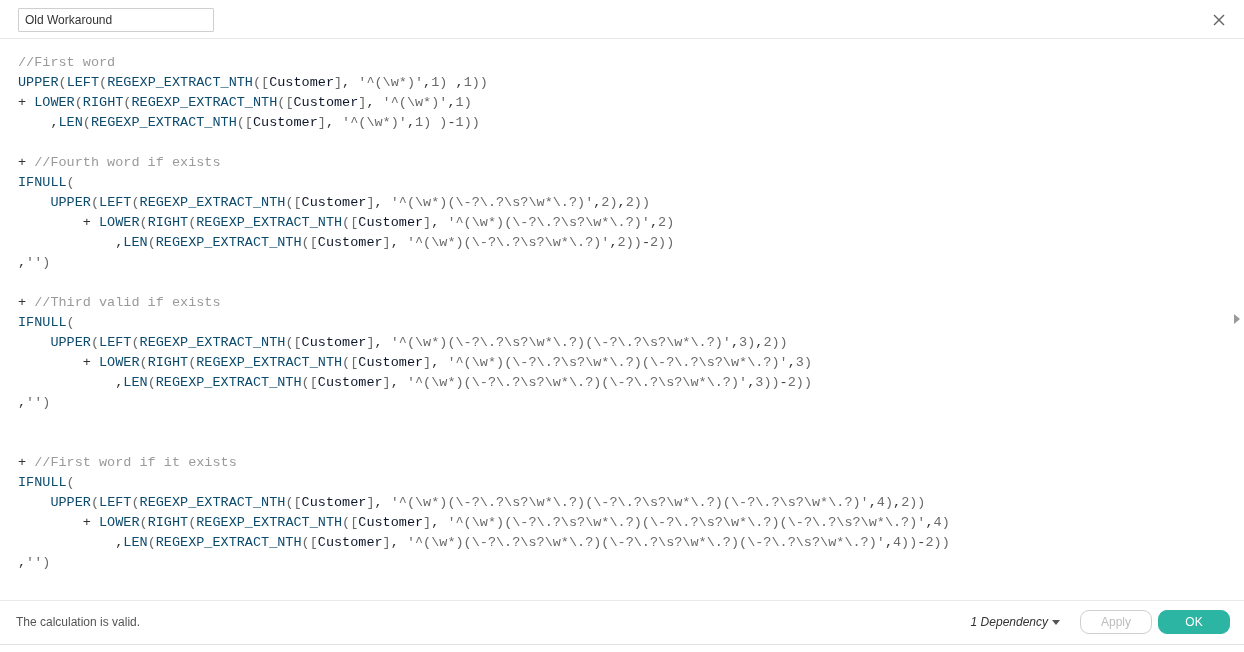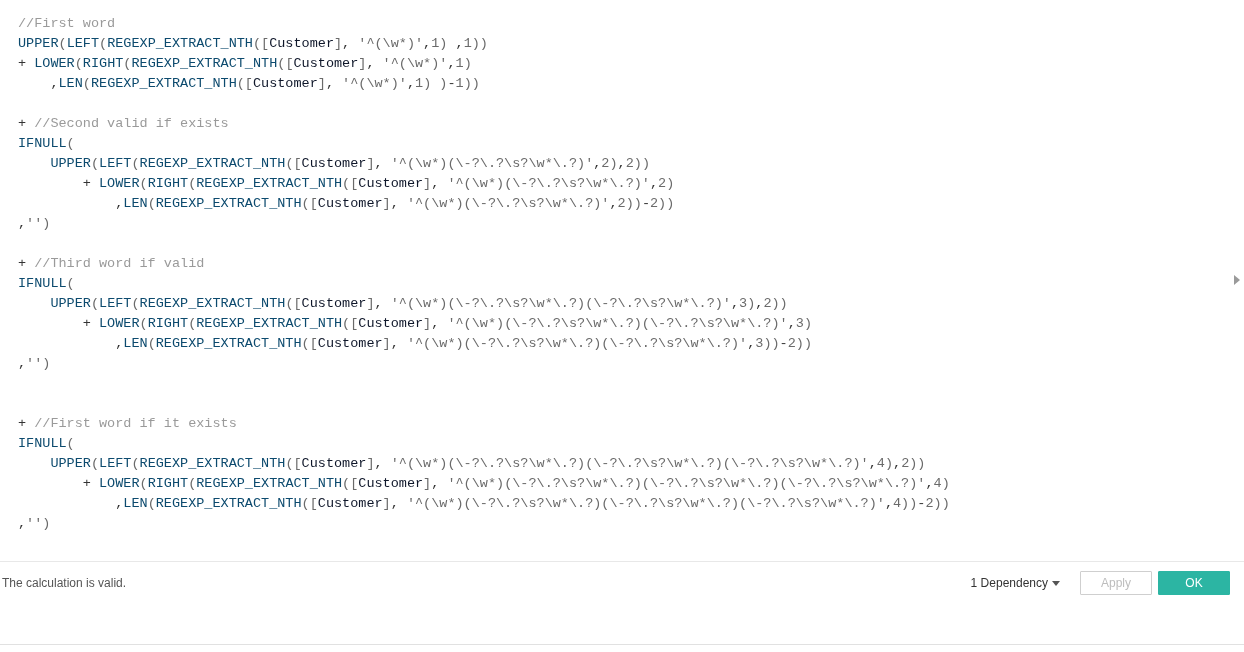--- a/index.html
+++ b/index.html
@@ -70,42 +70,43 @@
     transform: translateY(-50%);
     color: #888;
     cursor: pointer;
     padding:2px;
   }
 
   .footer {
     height: 42px;
     display: flex;
     align-items: center;
-    padding: 0 14px 0 2px;
+    padding: 0 14px 0 16px;
     border-top: 1px solid #e8e8e8;
     font-size: 12px;
     color: #555;
   }
   .footer .spacer { flex: 1; }
   .dep-link {
     color: #333;
     cursor: pointer;
     display: flex;
     align-items: center;
     gap: 4px;
     margin-right: 14px;
+    font-style: italic;
   }
   .dep-link .caret {
     display:inline-block;
   }
   .btn {
     height: 24px;
     min-width: 72px;
     font-size: 12px;
-    border-radius: 1px;
+    border-radius: 9px;
     cursor: pointer;
     margin-left: 6px;
   }
   .btn-apply {
     background: #fff;
     border: 1px solid #cfcfcf;
     color: #bdbdbd;
   }
   .btn-ok {
     background: #2cb5a3;
@@ -123,35 +124,44 @@
     overflow:hidden;
     color:#8a8a8a;
     font-size:11px;
   }
 </style>
 </head>
 <body>
 
 <div class="dialog">
 
+  <div class="header">
+    <input class="name-input" type="text" value="Old Workaround" style="">
+    <span class="close-x">
+      <svg width="14" height="14" viewBox="0 0 14 14">
+        <line x1="2" y1="2" x2="12" y2="12" stroke="#666" stroke-width="1.4"></line>
+        <line x1="12" y1="2" x2="2" y2="12" stroke="#666" stroke-width="1.4"></line>
+      </svg>
+    </span>
+  </div>
 
   <div class="editor">
     <div class="code" id="code-area"><span class="c-comment">//First word</span>
 <span class="c-func">UPPER</span><span class="c-brack">(</span><span class="c-func">LEFT</span><span class="c-brack">(</span><span class="c-func">REGEXP_EXTRACT_NTH</span><span class="c-brack">([</span><span class="c-field">Customer</span><span class="c-brack">]</span><span class="c-op">, </span><span class="c-string">'^(\w*)'</span><span class="c-op">,</span><span class="c-num">1</span><span class="c-brack">) </span><span class="c-op">,</span><span class="c-num">1</span><span class="c-brack">))</span>
 <span class="c-op">+ </span><span class="c-func">LOWER</span><span class="c-brack">(</span><span class="c-func">RIGHT</span><span class="c-brack">(</span><span class="c-func">REGEXP_EXTRACT_NTH</span><span class="c-brack">([</span><span class="c-field">Customer</span><span class="c-brack">]</span><span class="c-op">, </span><span class="c-string">'^(\w*)'</span><span class="c-op">,</span><span class="c-num">1</span><span class="c-brack">)</span>
 <span class="c-op">    ,</span><span class="c-func">LEN</span><span class="c-brack">(</span><span class="c-func">REGEXP_EXTRACT_NTH</span><span class="c-brack">([</span><span class="c-field">Customer</span><span class="c-brack">]</span><span class="c-op">, </span><span class="c-string">'^(\w*)'</span><span class="c-op">,</span><span class="c-num">1</span><span class="c-brack">) </span><span class="c-brack">)</span><span class="c-op">-</span><span class="c-num">1</span><span class="c-brack">))</span>
 
-<span class="c-op">+ </span><span class="c-comment">//Second valid if exists</span>
+<span class="c-op">+ </span><span class="c-comment">//Fourth word if exists</span>
 <span class="c-func">IFNULL</span><span class="c-brack">(</span>
 <span class="c-op">    </span><span class="c-func">UPPER</span><span class="c-brack">(</span><span class="c-func">LEFT</span><span class="c-brack">(</span><span class="c-func">REGEXP_EXTRACT_NTH</span><span class="c-brack">([</span><span class="c-field">Customer</span><span class="c-brack">]</span><span class="c-op">, </span><span class="c-string">'^(\w*)(\-?\.?\s?\w*\.?)'</span><span class="c-op">,</span><span class="c-num">2</span><span class="c-brack">)</span><span class="c-op">,</span><span class="c-num">2</span><span class="c-brack">))</span>
 <span class="c-op">        + </span><span class="c-func">LOWER</span><span class="c-brack">(</span><span class="c-func">RIGHT</span><span class="c-brack">(</span><span class="c-func">REGEXP_EXTRACT_NTH</span><span class="c-brack">([</span><span class="c-field">Customer</span><span class="c-brack">]</span><span class="c-op">, </span><span class="c-string">'^(\w*)(\-?\.?\s?\w*\.?)'</span><span class="c-op">,</span><span class="c-num">2</span><span class="c-brack">)</span>
 <span class="c-op">            ,</span><span class="c-func">LEN</span><span class="c-brack">(</span><span class="c-func">REGEXP_EXTRACT_NTH</span><span class="c-brack">([</span><span class="c-field">Customer</span><span class="c-brack">]</span><span class="c-op">, </span><span class="c-string">'^(\w*)(\-?\.?\s?\w*\.?)'</span><span class="c-op">,</span><span class="c-num">2</span><span class="c-brack">))</span><span class="c-op">-</span><span class="c-num">2</span><span class="c-brack">))</span>
 <span class="c-op">,</span><span class="c-string">''</span><span class="c-brack">)</span>
 
-<span class="c-op">+ </span><span class="c-comment">//Third word if valid</span>
+<span class="c-op">+ </span><span class="c-comment">//Third valid if exists</span>
 <span class="c-func">IFNULL</span><span class="c-brack">(</span>
 <span class="c-op">    </span><span class="c-func">UPPER</span><span class="c-brack">(</span><span class="c-func">LEFT</span><span class="c-brack">(</span><span class="c-func">REGEXP_EXTRACT_NTH</span><span class="c-brack">([</span><span class="c-field">Customer</span><span class="c-brack">]</span><span class="c-op">, </span><span class="c-string">'^(\w*)(\-?\.?\s?\w*\.?)(\-?\.?\s?\w*\.?)'</span><span class="c-op">,</span><span class="c-num">3</span><span class="c-brack">)</span><span class="c-op">,</span><span class="c-num">2</span><span class="c-brack">))</span>
 <span class="c-op">        + </span><span class="c-func">LOWER</span><span class="c-brack">(</span><span class="c-func">RIGHT</span><span class="c-brack">(</span><span class="c-func">REGEXP_EXTRACT_NTH</span><span class="c-brack">([</span><span class="c-field">Customer</span><span class="c-brack">]</span><span class="c-op">, </span><span class="c-string">'^(\w*)(\-?\.?\s?\w*\.?)(\-?\.?\s?\w*\.?)'</span><span class="c-op">,</span><span class="c-num">3</span><span class="c-brack">)</span>
 <span class="c-op">            ,</span><span class="c-func">LEN</span><span class="c-brack">(</span><span class="c-func">REGEXP_EXTRACT_NTH</span><span class="c-brack">([</span><span class="c-field">Customer</span><span class="c-brack">]</span><span class="c-op">, </span><span class="c-string">'^(\w*)(\-?\.?\s?\w*\.?)(\-?\.?\s?\w*\.?)'</span><span class="c-op">,</span><span class="c-num">3</span><span class="c-brack">))</span><span class="c-op">-</span><span class="c-num">2</span><span class="c-brack">))</span>
 <span class="c-op">,</span><span class="c-string">''</span><span class="c-brack">)</span>
 
 
 <span class="c-op">+ </span><span class="c-comment">//First word if it exists</span>
 <span class="c-func">IFNULL</span><span class="c-brack">(</span>
 <span class="c-op">    </span><span class="c-func">UPPER</span><span class="c-brack">(</span><span class="c-func">LEFT</span><span class="c-brack">(</span><span class="c-func">REGEXP_EXTRACT_NTH</span><span class="c-brack">([</span><span class="c-field">Customer</span><span class="c-brack">]</span><span class="c-op">, </span><span class="c-string">'^(\w*)(\-?\.?\s?\w*\.?)(\-?\.?\s?\w*\.?)(\-?\.?\s?\w*\.?)'</span><span class="c-op">,</span><span class="c-num">4</span><span class="c-brack">)</span><span class="c-op">,</span><span class="c-num">2</span><span class="c-brack">))</span>

